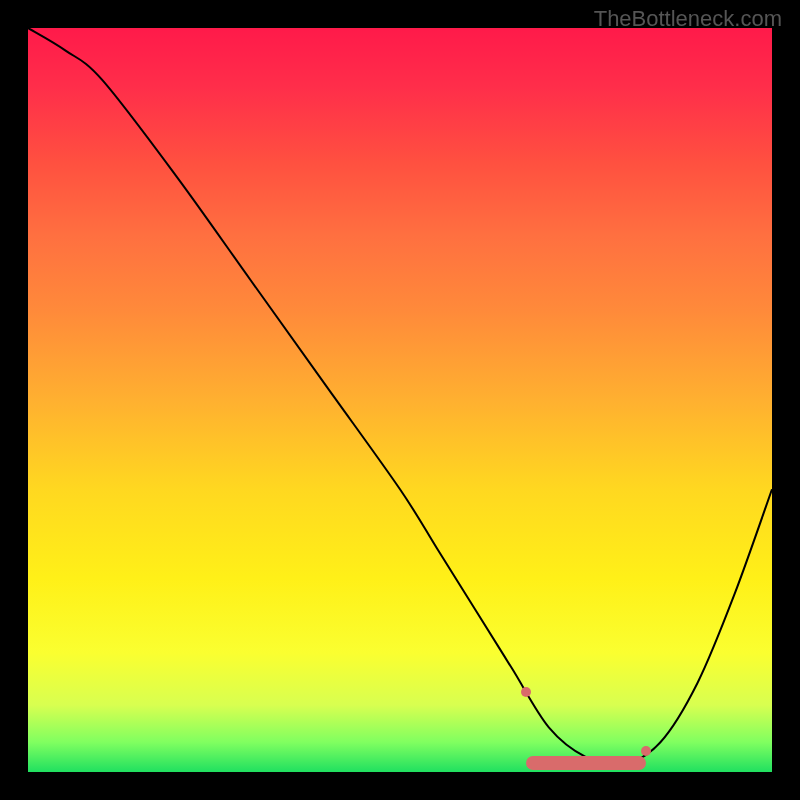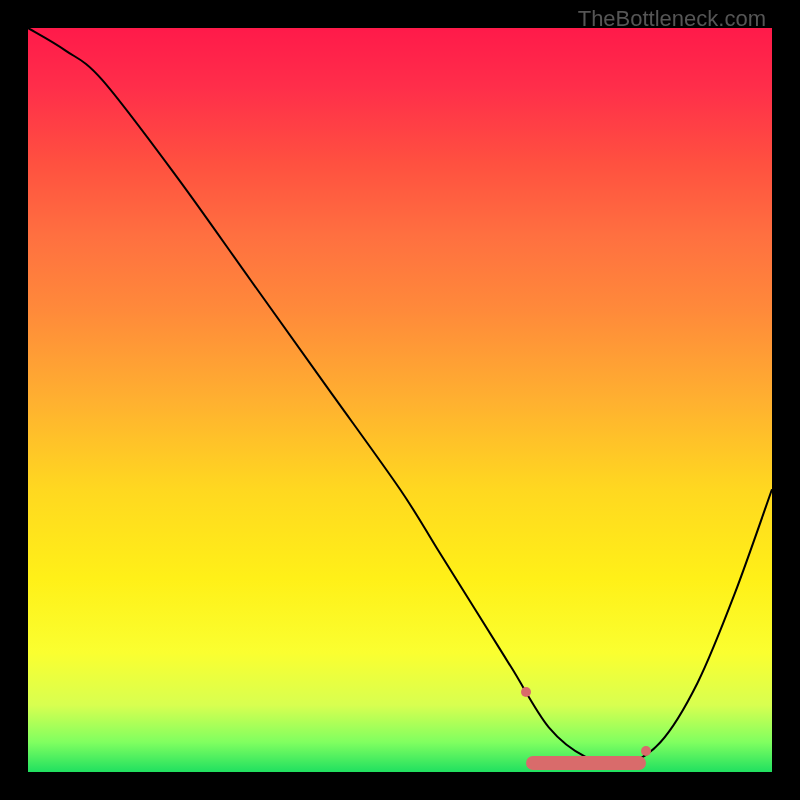--- a/index.html
+++ b/index.html
@@ -6,21 +6,21 @@
   body {
     width: 800px;
     height: 800px;
     background: #000;
     position: relative;
     font-family: Arial, sans-serif;
   }
   .watermark {
     position: absolute;
     top: 6px;
-    right: 34px;
+    right: 18px;
     color: #555;
     font-size: 22px;
     font-weight: 500;
     z-index: 10;
   }
   .chart-area {
     position: absolute;
     left: 28px;
     top: 28px;
     width: 744px;

